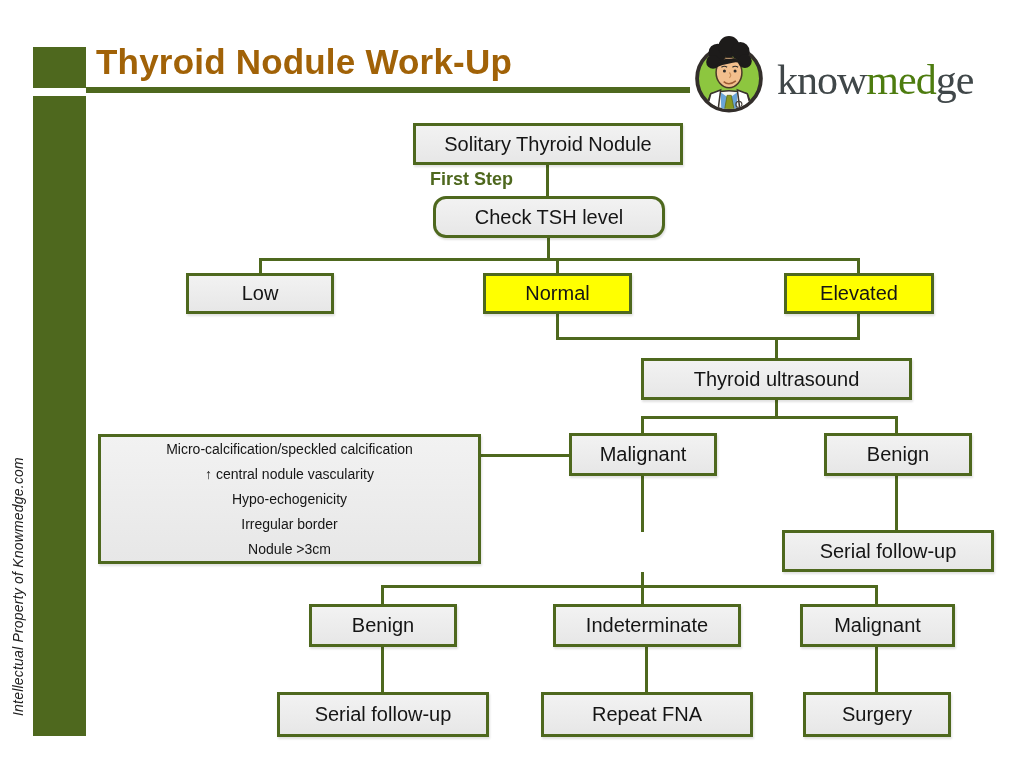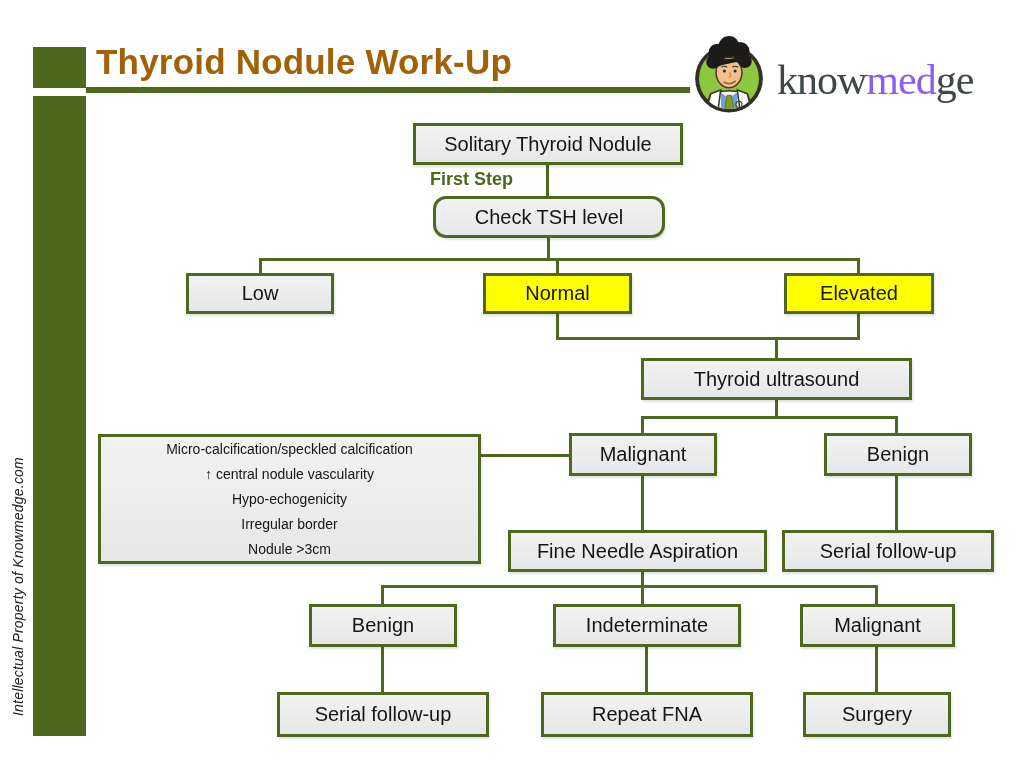--- a/index.html
+++ b/index.html
@@ -17,21 +17,21 @@
   }
   .watermark{
     position:absolute;left:10px;top:716px;transform:rotate(-90deg);transform-origin:0 0;
     font-size:14px;font-style:italic;color:#222;white-space:nowrap;letter-spacing:.2px;
   }
   
   .logo{position:absolute;left:691px;top:28px;display:flex;align-items:center;}
   .logo svg{display:block;}
   .logo-text{font-family:"Liberation Serif", serif;font-size:42px;line-height:42px;margin-left:10px;letter-spacing:-1px;padding-top:18px;}
   .lt-dark{color:#404749;}
-  .lt-green{color:#8b5cf6;}
+  .lt-green{color:#4d7c0f;}
   
   .ln{position:absolute;background:#4e681e;}
   
   .node{
     position:absolute;box-sizing:border-box;border:3px solid #4e681e;
     background:linear-gradient(#f2f2f2,#e7e7e7);
     display:flex;align-items:center;justify-content:center;text-align:center;
     font-size:20px;color:#151515;box-shadow:1px 2px 2px rgba(0,0,0,0.12);
   }
   .node.hl{background:#ffff00;}
@@ -139,21 +139,20 @@
   <div class="node" id="n-benign-us">Benign</div>
 
   <div class="node" id="n-criteria">
     <div>Micro-calcification/speckled calcification</div>
     <div>↑ central nodule vascularity</div>
     <div>Hypo-echogenicity</div>
     <div>Irregular border</div>
     <div>Nodule &gt;3cm</div>
   </div>
 
-  <div class="node" id="n-fna">Fine Needle Aspiration</div>
   <div class="node" id="n-serial-us">Serial follow-up</div>
   <div class="node" id="n-benign-fna">Benign</div>
   <div class="node" id="n-indeterminate">Indeterminate</div>
   <div class="node" id="n-malignant-fna">Malignant</div>
   <div class="node" id="n-serial-fna">Serial follow-up</div>
   <div class="node" id="n-repeatfna">Repeat FNA</div>
   <div class="node" id="n-surgery">Surgery</div>
 
 </div>
 

